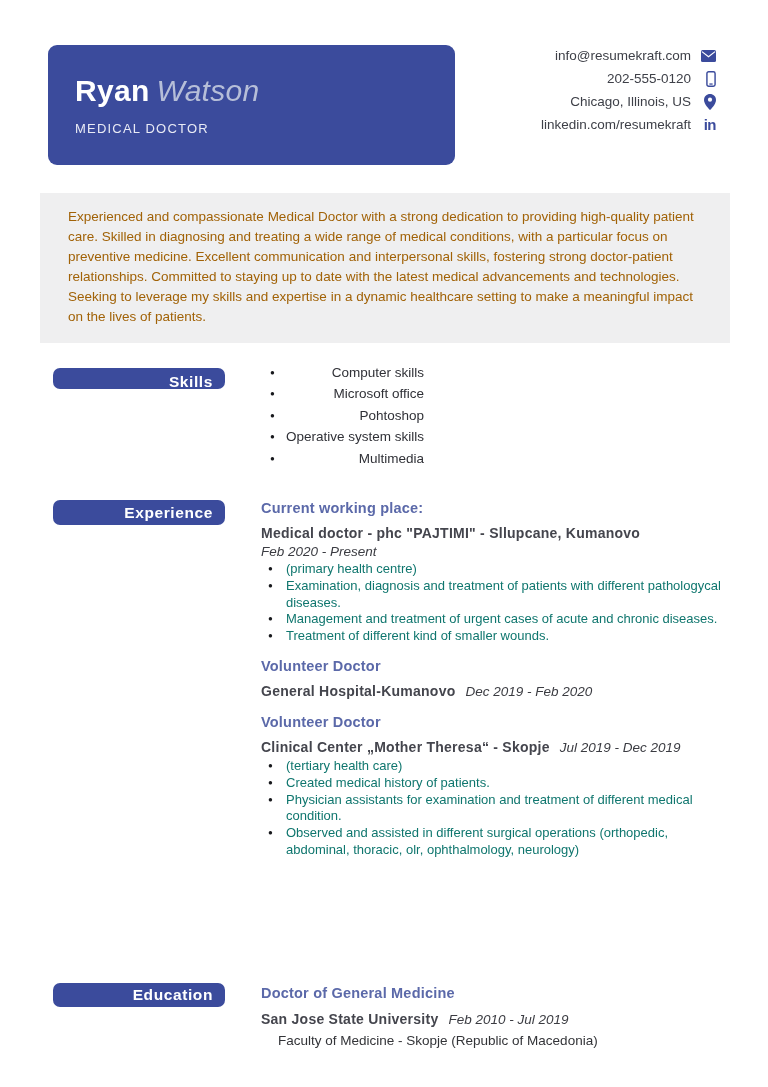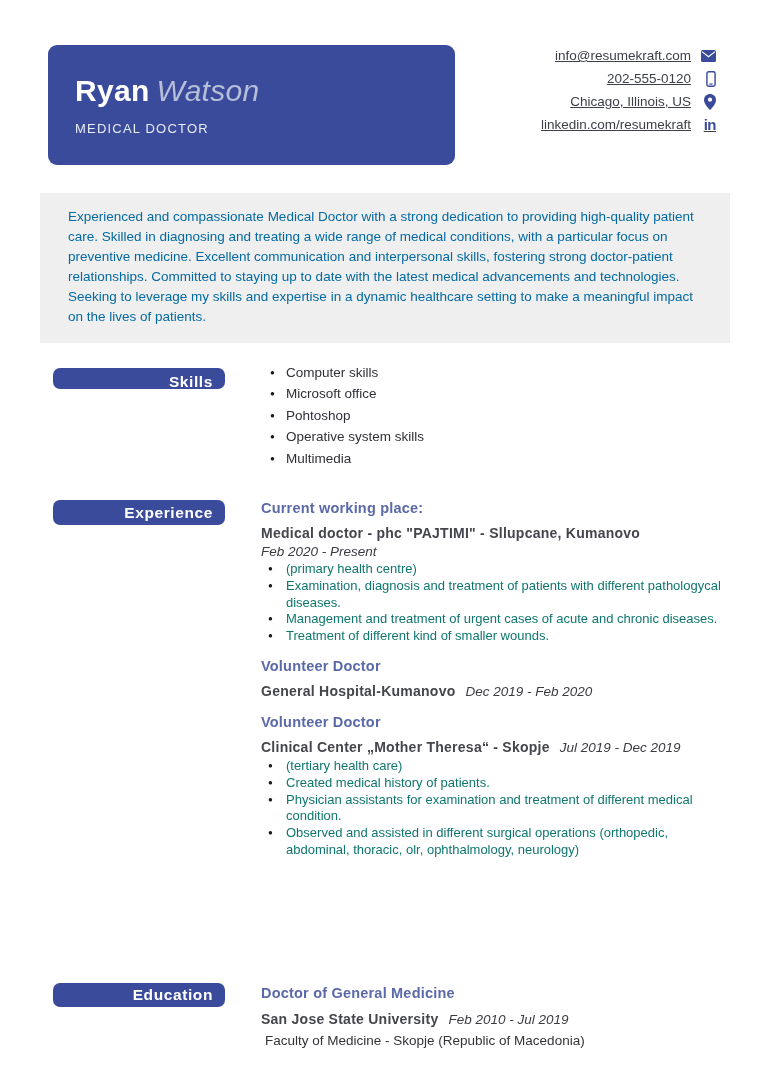--- a/index.html
+++ b/index.html
@@ -23,52 +23,52 @@
   .name .last  { color: #b6bed8; font-weight: 400; margin-left: 7px; font-style: italic; }
   .role {
     margin-top: 12px; font-size: 13px; letter-spacing: 1.2px;
     color: #e9ebf5; font-weight: 400;
   }
 
   
   .contact { position: absolute; top: 44px; right: 52px; }
   .contact-row {
     display: flex; align-items: center; justify-content: flex-end;
-    gap: 8px; height: 23px; font-size: 13.5px; color: #3e4048; text-decoration: underline;
+    gap: 8px; height: 23px; font-size: 13.5px; color: #3e4048;
   }
   .contact-row .icon { width: 17px; display: flex; justify-content: flex-end; align-items: center; }
   .linkedin-glyph { font-weight: 700; color: #3b4b9c; font-size: 15px; line-height: 1; letter-spacing: -0.5px; }
 
   
   .summary {
     position: absolute; left: 40px; top: 193px; width: 690px;
     box-sizing: border-box; background: #efeff0;
     padding: 14px 28px 16px 28px;
-    font-size: 13.5px; line-height: 20px; color: #0369a1;
+    font-size: 13.5px; line-height: 20px; color: #a16207;
   }
 
   
   .pill {
     position: absolute; left: 53px; width: 172px; height: 26px;
     background: #3b4b9c; border-radius: 7px;
     color: #ffffff; font-weight: 700; font-size: 15.5px;
     line-height: 26px; text-align: right; padding-right: 12px;
     box-sizing: border-box; letter-spacing: 0.6px;
   }
   #pill-skills     { top: 368px; height: 21px; line-height: 27px; }
   #pill-experience { top: 500px; height: 25px; line-height: 25px; }
   #pill-education  { top: 983px; height: 24px; line-height: 24px; }
 
   
   .skills-list {
     position: absolute; left: 270px; top: 362px;
     list-style: none; margin: 0; padding: 0;
     font-size: 13.5px; color: #303137;
   }
-  .skills-list li { line-height: 21.4px; padding-left: 16px; position: relative; }
+  .skills-list li { line-height: 21.4px; padding-left: 16px; position: relative; text-align: right; }
   .skills-list li::before {
     content: "\25CF"; position: absolute; left: 0; top: 0;
     font-size: 8px; line-height: 21.4px; color: #17181c;
   }
 
   
   .content { position: absolute; left: 261px; width: 465px; }
   #experience-content { top: 499px; }
   #education-content  { top: 984px; }
 
@@ -95,21 +95,21 @@
   }
   .bullets li { position: relative; padding-left: 25px; }
   .bullets li::before {
     content: "\25CF"; position: absolute; left: 7px; top: 0;
     font-size: 8px; line-height: 16.8px; color: #17181c;
   }
 
   .edu-schoolline { margin-top: 8px; line-height: 18px; }
   .edu-detail {
     margin-top: 3px; padding-left: 4px;
-    font-size: 13.5px; color: #333438; line-height: 17px;
+    font-size: 13.5px; color: #333438; line-height: 17px; margin-left: 13px;
   }
 </style>
 </head>
 <body>
 
 <div class="banner">
   <div class="name">
     <span class="first">Ryan</span><span class="last">Watson</span>
   </div>
   <div class="role">MEDICAL DOCTOR</div>

